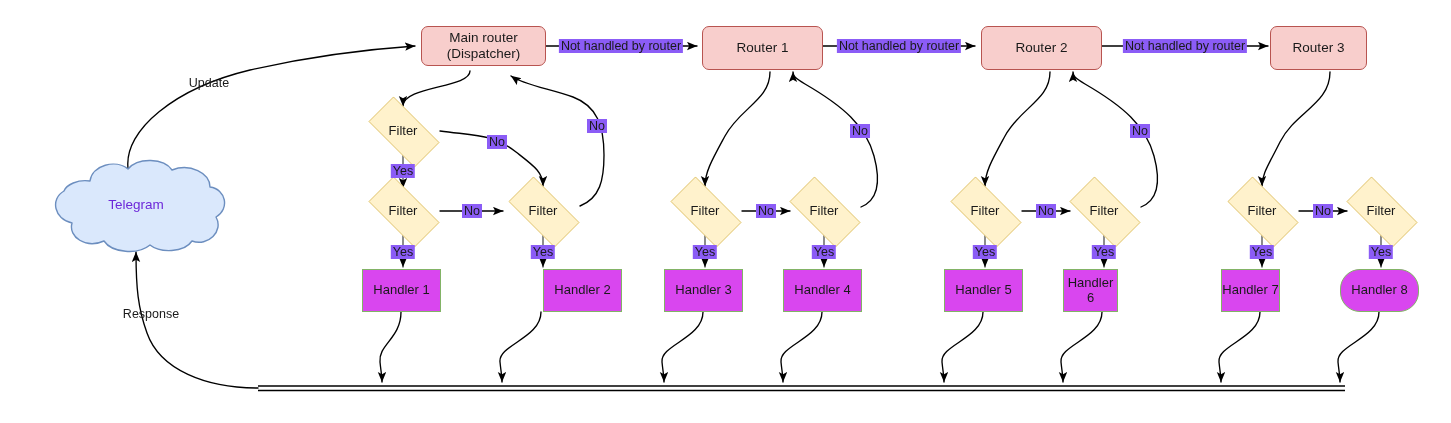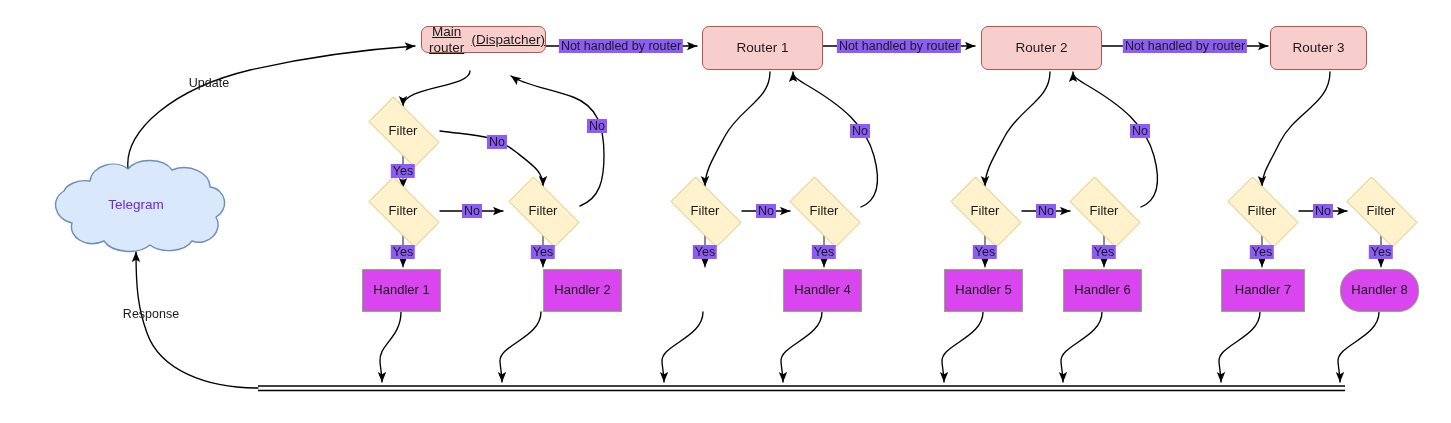--- a/index.html
+++ b/index.html
@@ -121,21 +121,21 @@
   <div class="cloudwrap" style="left:42px;top:155px;width:188px;height:98px;">
     <svg viewBox="0 0 188 98" width="188" height="98">
       <path d="M48,26 C50,10 74,4 86,14 C96,2 122,3 130,15 C148,8 168,18 168,32
                C184,34 188,54 174,62 C182,76 166,92 150,86
                C142,98 118,98 108,90 C96,100 70,98 62,86
                C44,94 26,82 30,68 C12,64 8,44 22,36 C24,30 36,24 48,26 Z" fill="#dae8fc" stroke="#6c8ebf" stroke-width="1.4" stroke-linejoin="round"></path>
     </svg>
     <span class="cl-lbl">Telegram</span>
   </div>
 
-  <div class="node router" style="left:421px;top:26px;width:125px;height:27px;flex-direction:row;text-decoration:underline;">
+  <div class="node router" style="left:421px;top:26px;width:125px;height:40px;flex-direction:column;">
     <span>Main router</span>
     <span>(Dispatcher)</span>
   </div>
 
   <div class="node router" style="left:702px;top:26px;width:121px;height:44px;">
     <span>Router 1</span>
   </div>
 
   <div class="node router" style="left:981px;top:26px;width:121px;height:44px;">
     <span>Router 2</span>
@@ -189,30 +189,33 @@
     <span class="dia"></span>
     <span class="dia-lbl">Filter</span>
   </div>
 
   <div class="node handler" style="left:362px;top:269px;width:79px;height:43px;">
     <span>Handler 1</span>
   </div>
   <div class="node handler" style="left:502px;top:269px;width:79px;height:43px;margin-left:41px;">
     <span>Handler 2</span>
   </div>
+  <div class="node handler" style="left:664px;top:269px;width:79px;height:43px;">
+    <span>Handler 3</span>
+  </div>
   <div class="node handler" style="left:783px;top:269px;width:79px;height:43px;">
     <span>Handler 4</span>
   </div>
   <div class="node handler" style="left:944px;top:269px;width:79px;height:43px;">
     <span>Handler 5</span>
   </div>
-  <div class="node handler" style="left:1063px;top:269px;width:79px;height:43px;align-items:center;">
+  <div class="node handler" style="left:1063px;top:269px;width:55px;height:43px;align-items:center;">
     <span>Handler 6</span>
   </div>
-  <div class="node handler" style="left:1221px;top:269px;width:84px;height:43px;">
+  <div class="node handler" style="left:1221px;top:269px;width:59px;height:43px;">
     <span>Handler 7</span>
   </div>
   <div class="node handler" style="left:1340px;top:269px;width:79px;height:43px;border-radius:20px;">
     <span>Handler 8</span>
   </div>
 
   <span class="edge-label nobg" style="left:209px;top:83px;">Update</span>
 
   <span class="edge-label nobg" style="left:151px;top:314px;">Response</span>
 

